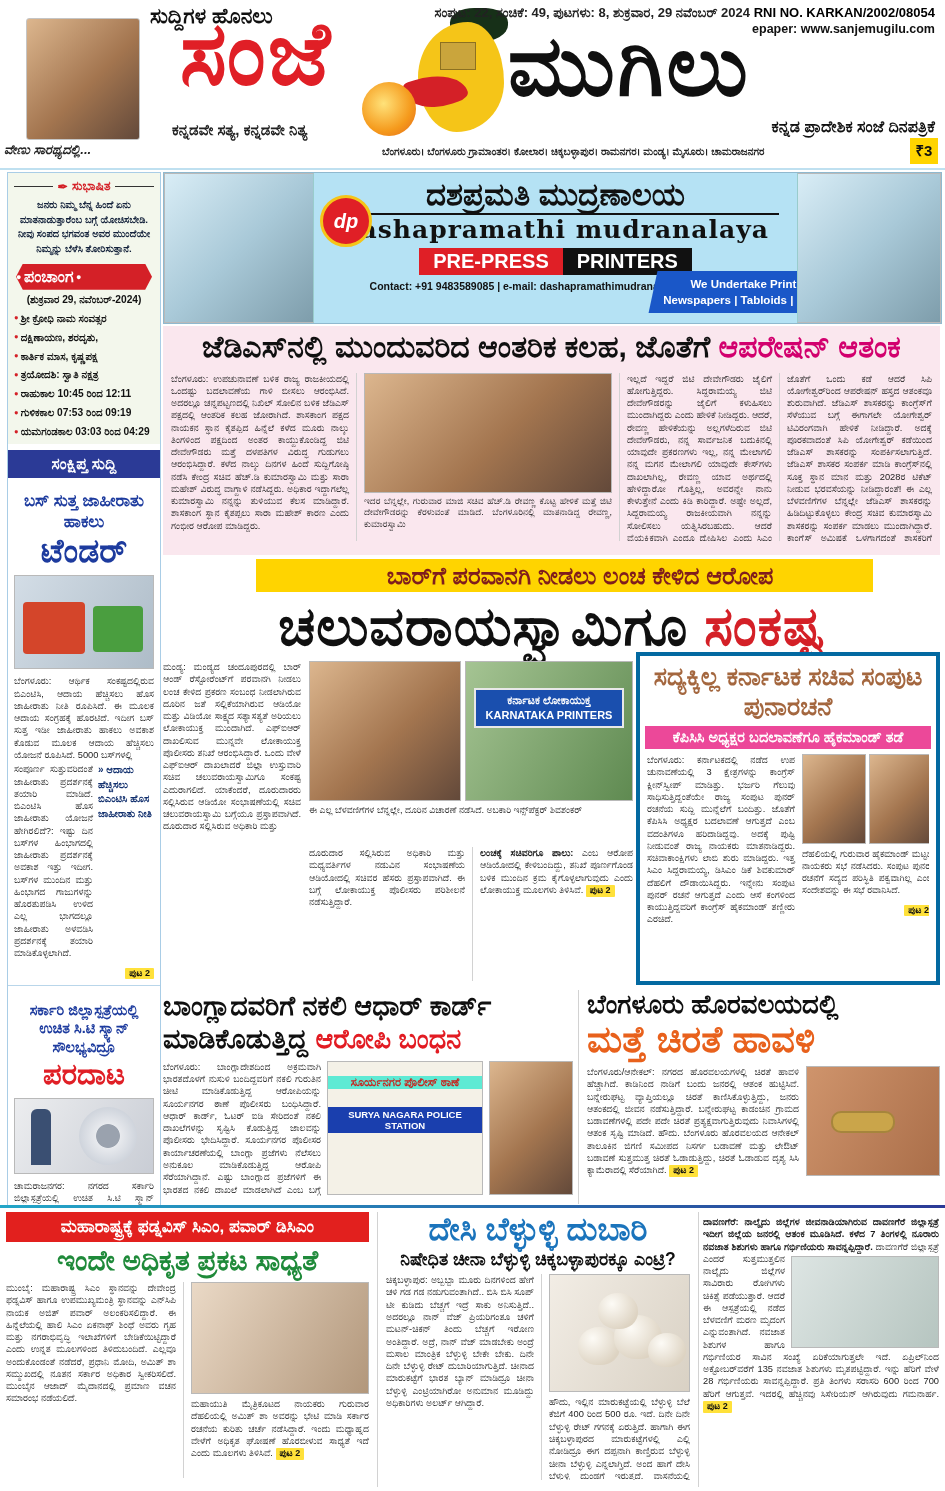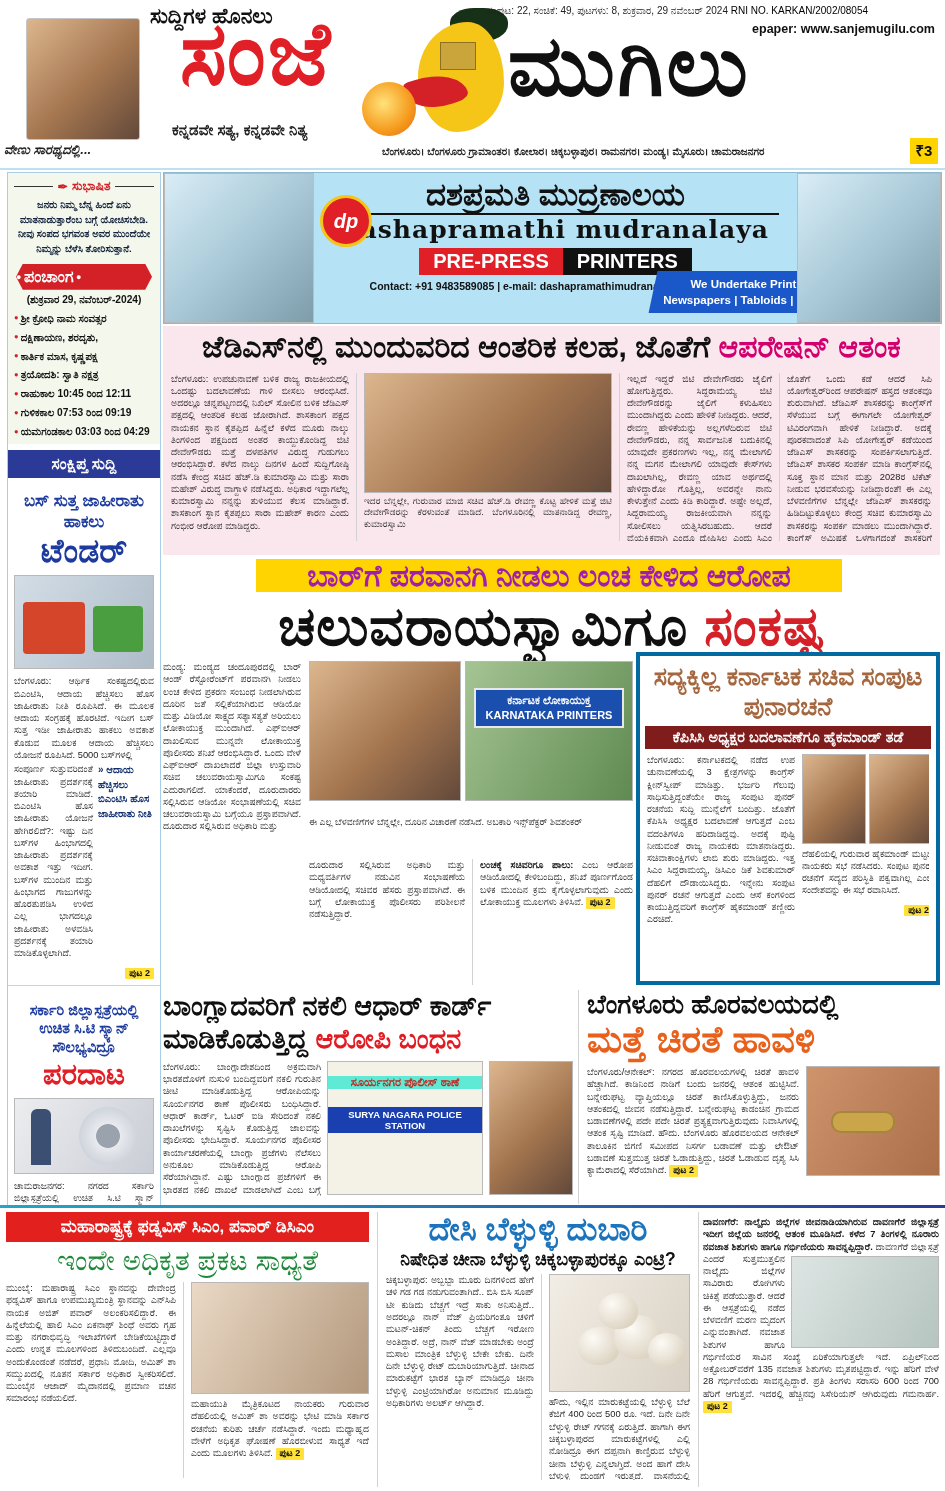--- a/index.html
+++ b/index.html
@@ -20,21 +20,21 @@
   .g-flowers{background:linear-gradient(120deg,#ead9c6 0%,#b2977b 100%);}
   .colrule{border-left:1px solid #d2d2d2;padding-left:7px;}
 
   
   #masthead{left:0;top:0;width:945px;height:168px;border-bottom:2px solid #bfe0f0;}
   #mh-portrait{left:26px;top:18px;width:112px;height:120px;border:1px solid #c5c5c5;border-radius:3px;}
   #mh-founder{left:4px;top:142px;font-size:13px;font-weight:bold;font-style:italic;color:#222;}
   #mh-slogan{left:150px;top:4px;font-size:21px;font-weight:bold;color:#111;}
   #mh-title-red{left:180px;top:10px;font-size:88px;line-height:1;font-weight:800;color:#e01f26;letter-spacing:2px;}
   #mh-tagline{left:172px;top:121px;font-size:15px;font-weight:bold;color:#222;}
-  #mh-issue{left:420px;top:5px;width:515px;text-align:center;font-size:10px;font-weight:normal;color:#222;}
+  #mh-issue{left:420px;top:5px;width:515px;text-align:right;font-size:13px;font-weight:bold;color:#222;}
   #mh-epaper{left:500px;top:22px;width:435px;text-align:right;font-size:12.5px;font-weight:bold;color:#111;}
   #mh-title-black{left:508px;top:24px;font-size:84px;line-height:1;font-weight:900;color:#101010;letter-spacing:3px;}
   #mh-subtitle{left:540px;top:118px;width:395px;text-align:right;font-size:16px;font-weight:bold;color:#111;}
   #mh-editions{left:382px;top:146px;width:522px;font-size:10.3px;font-weight:bold;color:#222;}
   #mh-price{left:910px;top:138px;width:28px;height:26px;background:#ffd400;color:#111;font-size:15px;font-weight:900;text-align:center;line-height:26px;}
   #mh-graphic{left:360px;top:8px;width:150px;height:136px;}
   .map-blob{position:absolute;right:6px;top:14px;width:86px;height:110px;background:#f5c518;border-radius:58% 42% 55% 45%/50% 55% 45% 50%;}
   .sun-disc{position:absolute;left:2px;bottom:8px;width:54px;height:54px;border-radius:50%;background:radial-gradient(circle at 40% 40%,#ffe27a,#f59a1c 60%,#e2661a);}
   .palm-top{position:absolute;right:2px;top:0;width:58px;height:34px;background:#173018;border-radius:50% 50% 60% 60%;}
   .flag-swoosh{position:absolute;right:44px;top:66px;width:60px;height:34px;background:#d42027;border-radius:10% 80% 20% 70%;transform:rotate(-18deg);}
@@ -91,41 +91,41 @@
   #jds-head .blk{color:#101010;}
   #jds-head .pink{color:#d2006e;}
   #jds-cols{display:flex;gap:7px;margin:8px 8px 0;height:168px;overflow:hidden;}
   #jds-cols .c1{width:178px;flex:none;}
   #jds-photo-col{width:248px;flex:none;}
   #jds-photo{width:246px;height:118px;}
   #jds-caption{font-size:9px;line-height:1.3;text-align:justify;color:#222;margin-top:3px;}
   #jds-cols .c3,#jds-cols .c4{flex:1;}
 
   
-  #strap{left:256px;top:559px;width:586px;height:33px;background:#ffd400;color:#a21caf;font-size:30px;font-weight:900;text-align:center;line-height:33px;}
+  #strap{left:256px;top:559px;width:586px;height:33px;background:#ffd400;color:#7f1d1d;font-size:24px;font-weight:900;text-align:center;line-height:33px;padding-left:31px;}
   #bighead{left:163px;top:593px;width:777px;height:66px;text-align:center;font-size:54px;font-weight:900;line-height:66px;letter-spacing:1px;}
   #bighead .blk{color:#101010;} #bighead .red{color:#d42027;}
 
   
   #lead{left:163px;top:661px;width:470px;height:324px;overflow:hidden;}
   #lead-col1{position:absolute;left:0;top:0;width:138px;height:324px;}
   #lead-right{position:absolute;left:146px;top:0;width:324px;height:324px;}
   #lead-photos{display:flex;gap:4px;}
   #lead-ph1{width:150px;height:138px;}
   #lead-ph2{width:166px;height:138px;}
   #loka-sign{position:absolute;left:8px;top:26px;right:8px;background:#1a4fae;color:#fff;text-align:center;font-weight:bold;font-size:11px;line-height:1.35;padding:3px 2px;border:2px solid #e8e8e8;}
-  #lead-caption{font-size:9.2px;line-height:1.3;text-align:justify;color:#222;margin-top:16px;height:38px;overflow:hidden;}
+  #lead-caption{font-size:9.2px;line-height:1.3;text-align:justify;color:#222;margin-top:4px;height:38px;overflow:hidden;}
   #lead-cont{display:flex;gap:7px;margin-top:4px;height:134px;overflow:hidden;}
   #lead-cont .ca{width:156px;flex:none;}
   #lead-cont .cb{flex:1;}
 
   
   #cabinet{left:636px;top:652px;width:304px;height:333px;border:4px solid #0369a1;background:#fff;box-sizing:border-box;padding:5px 7px;overflow:hidden;}
   #cab-head{color:#a4673f;font-size:25px;font-weight:900;text-align:center;line-height:1.2;}
-  #cab-strip{background:#7f1d1d;color:#fff;font-size:14.5px;font-weight:bold;text-align:center;padding:3px 0;margin:5px -2px;}
+  #cab-strip{background:#ec4899;color:#fff;font-size:14.5px;font-weight:bold;text-align:center;padding:3px 0;margin:5px -2px;}
   #cab-body{display:flex;gap:7px;margin-top:3px;height:212px;overflow:hidden;}
   #cab-body .t{width:148px;flex:none;}
   #cab-right{flex:1;}
   #cab-photos{display:flex;gap:3px;}
   .cab-ph{width:62px;height:88px;}
   #cab-caption{font-size:9.2px;line-height:1.32;text-align:justify;color:#222;margin-top:4px;}
 
   
   #aadhaar{left:163px;top:990px;width:410px;height:214px;overflow:hidden;}
   .art-h{font-size:27px;font-weight:900;line-height:1.22;color:#101010;}
@@ -145,21 +145,21 @@
   #leo-row .t{flex:1;}
   #leo-photo{width:132px;height:108px;flex:none;}
   .leo-body{position:absolute;left:24px;top:44px;width:64px;height:22px;background:#caa54a;border-radius:10px;box-shadow:0 0 0 2px rgba(60,40,20,.25) inset;}
 
   
   #divider{left:0;top:1205px;width:945px;height:3px;background:linear-gradient(90deg,#23a6c8,#2b3a96);}
 
   
   #maha{left:6px;top:1212px;width:363px;height:275px;overflow:hidden;}
   #maha-strip{background:#e2201e;color:#fff;font-size:17px;font-weight:900;text-align:center;padding:5px 0;}
-  #maha-head{color:#1f8a3a;font-size:28px;font-weight:400;text-align:center;margin:3px 0 4px;}
+  #maha-head{color:#1f8a3a;font-size:28px;font-weight:700;text-align:center;margin:3px 0 4px;}
   #maha-row{display:flex;gap:7px;height:196px;overflow:hidden;}
   #maha-row .c1{width:170px;flex:none;}
   #maha-right{flex:1;}
   #maha-photo{width:100%;height:112px;box-sizing:border-box;}
 
   #garlic{left:377px;top:1212px;width:322px;height:275px;border-left:1px solid #d2d2d2;border-right:1px solid #d2d2d2;padding:0 8px;box-sizing:border-box;overflow:hidden;}
   #gar-head{color:#1b74bc;font-size:32px;font-weight:900;text-align:center;line-height:1.1;}
   #gar-sub{color:#101010;font-size:17.5px;font-weight:900;text-align:center;margin:2px 0 4px;}
   #gar-row{display:flex;gap:7px;height:206px;overflow:hidden;}
   #gar-row .c1{width:148px;flex:none;}
@@ -189,20 +189,21 @@
       <div class="soudha"></div>
       <div class="flag-swoosh"></div>
       <div class="sun-disc"></div>
     </div>
     <div class="abs" id="mh-issue">
       <span>ಸಂಪುಟ: 22, ಸಂಚಿಕೆ: 49, ಪುಟಗಳು: 8, ಶುಕ್ರವಾರ, 29 ನವೆಂಬರ್ 2024</span>
       <span style="color:#000;">RNI NO. KARKAN/2002/08054</span>
     </div>
     <div class="abs" id="mh-epaper">epaper: www.sanjemugilu.com</div>
     <div class="abs" id="mh-title-black">ಮುಗಿಲು</div>
+    <div class="abs" id="mh-subtitle">ಕನ್ನಡ ಪ್ರಾದೇಶಿಕ ಸಂಜೆ ದಿನಪತ್ರಿಕೆ</div>
     <div class="abs" id="mh-editions">ಬೆಂಗಳೂರು। ಬೆಂಗಳೂರು ಗ್ರಾಮಾಂತರ। ಕೋಲಾರ। ಚಿಕ್ಕಬಳ್ಳಾಪುರ। ರಾಮನಗರ। ಮಂಡ್ಯ। ಮೈಸೂರು। ಚಾಮರಾಜನಗರ</div>
     <div class="abs" id="mh-price">₹3</div>
   </div>
 
   <div class="abs" id="sidebar">
     <div id="subhashita">
       <div class="sb-head-row">
         <span class="rule"></span>
         <span>✒</span>
         <span>ಸುಭಾಷಿತ</span>

